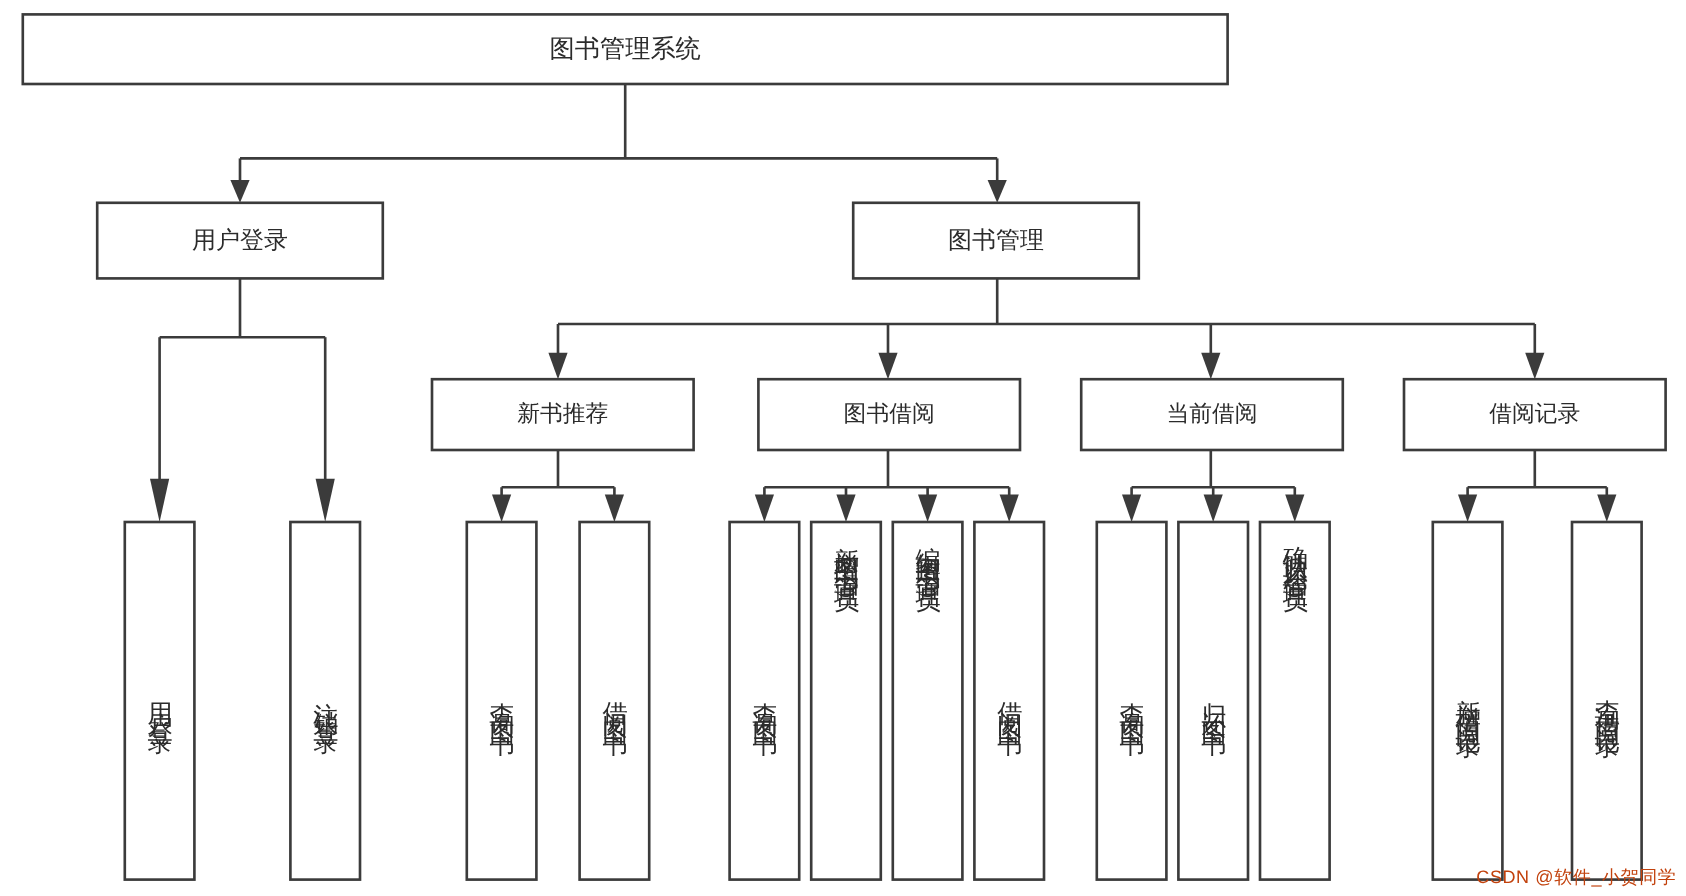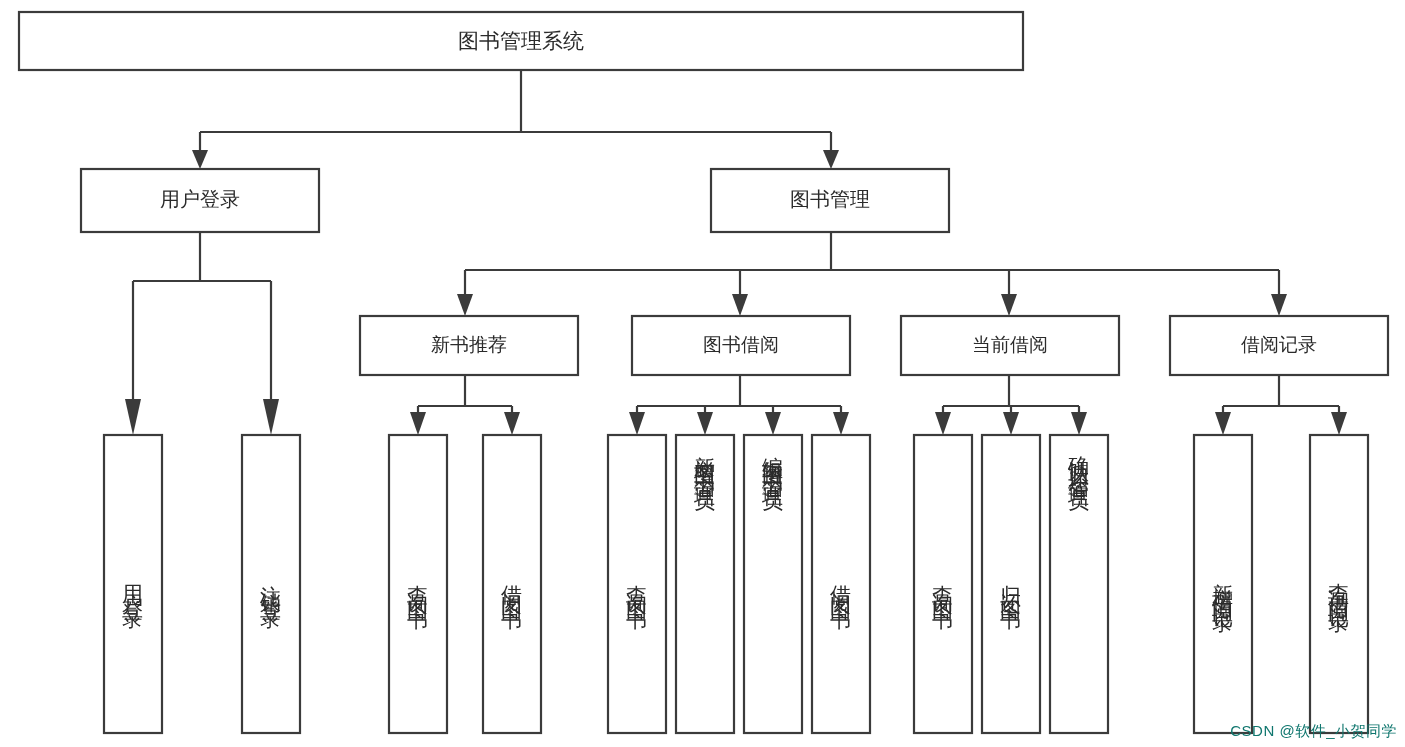--- a/index.html
+++ b/index.html
@@ -19,21 +19,21 @@
   }
   .lvl1-label{font-size:21px;}
   .lvl2-label{font-size:20px;}
   .lvl3-label{font-size:19px;}
   .link{stroke:#3b3b3b;stroke-width:2.2;fill:none;}
   .arrowhead{fill:#3b3b3b;stroke:none;}
   .watermark{
     position:absolute;
     right:8px;bottom:6px;
     font-size:15px;
-    color:#0f766e;
+    color:#c2410c;
     letter-spacing:0.5px;
     white-space:nowrap;
     font-family:"Liberation Sans","DejaVu Sans",sans-serif;
     pointer-events:none;
     text-align:right;
   }
 </style>
 </head>
 <body>
 

